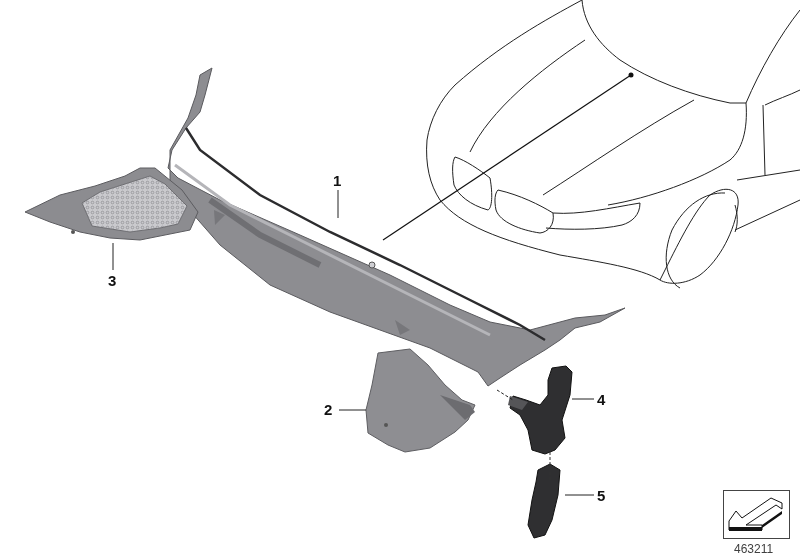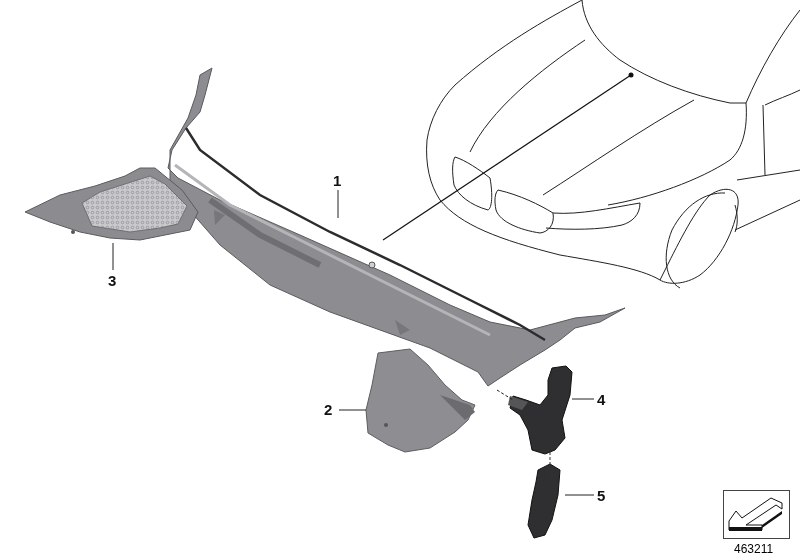--- a/index.html
+++ b/index.html
@@ -1,19 +1,19 @@
 <!DOCTYPE html>
 <html><head>
 <meta charset="utf-8">
 <style>
   html,body{margin:0;padding:0;background:#ffffff;}
   body{width:800px;height:560px;position:relative;overflow:hidden;font-family:"Liberation Sans",sans-serif;}
   #diagram{position:absolute;left:0;top:0;width:800px;height:560px;}
   .callout{position:absolute;font-family:"Liberation Sans",sans-serif;font-weight:bold;font-size:15px;color:#111;line-height:1;}
-  .ref-number{position:absolute;left:734px;top:542px;font-family:"Liberation Sans",sans-serif;font-size:12px;color:#000000;}
+  .ref-number{position:absolute;left:734px;top:542px;font-family:"Liberation Sans",sans-serif;font-size:12px;color:#404040;}
   .nav-box{position:absolute;left:723px;top:490px;width:67px;height:49px;border:1px solid #444;box-sizing:border-box;background:#fff;cursor:pointer;}
 </style>
 </head>
 <body>
 
 <svg id="diagram" viewBox="0 0 800 560" xmlns="http://www.w3.org/2000/svg">
 
   <g fill="none" stroke="#222" stroke-width="1">
     <path d="M582 0 C545 20 500 45 455 85 C440 100 430 120 427 140 C425 165 430 185 440 200 C460 225 500 240 560 255 C600 262 640 268 660 280"></path>
     <path d="M582 0 C584 25 600 45 620 60 C650 80 690 95 730 103 L746 103"></path>

